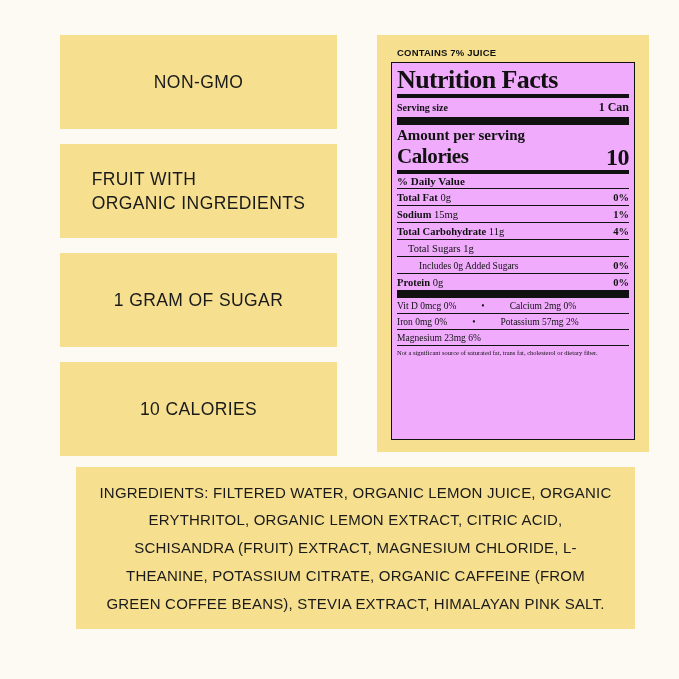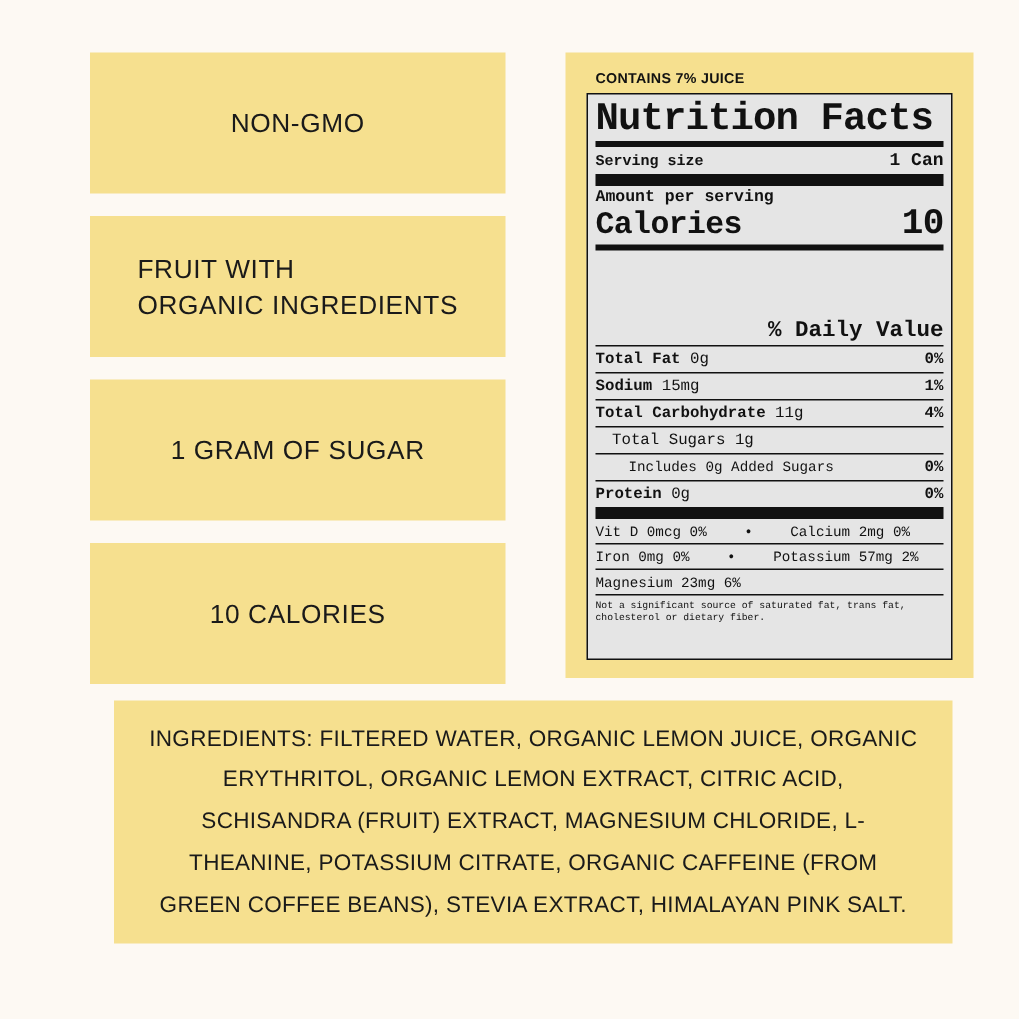--- a/index.html
+++ b/index.html
@@ -87,26 +87,26 @@
   .contains-juice {
     font-size: 9.5px;
     font-weight: bold;
     color: #111;
     letter-spacing: 0.2px;
     margin: 0 0 4px 6px;
     text-transform: uppercase;
   }
   .nf {
     border: 1.5px solid #111;
-    background: #e5e5e5;
+    background: #f0abfc;
     box-sizing: border-box;
     width: 100%;
     height: 378px;
     padding: 3px 5px 3px 5px;
-    font-family: Liberation Mono, monospace;
+    font-family: Liberation Serif, serif;
     color: #111;
     display: flex;
     flex-direction: column;
   }
   .nf-title {
     font-size: 26px;
     font-weight: bold;
     letter-spacing: -0.6px;
     line-height: 1.05;
     margin: 0 0 1px 0;
@@ -118,39 +118,37 @@
   .row {
     display: flex;
     justify-content: space-between;
     align-items: baseline;
     padding: 2px 0 2px 0;
   }
   .serving-row .lbl { font-size: 10px; font-weight: bold; text-align: right; }
   .serving-row .val { font-size: 12px; font-weight: bold; }
 
   .amt-per {
-    font-size: 11px;
+    font-size: 15px;
     font-weight: bold;
     padding-top: 2px;
   }
   .cal-row {
     display: flex;
     justify-content: space-between;
     align-items: flex-end;
     padding-bottom: 1px;
   }
   .cal-label { font-size: 21px; font-weight: bold; letter-spacing: -0.4px; }
   .cal-value { font-size: 24px; font-weight: bold; letter-spacing: -0.5px; line-height: 1; }
 
   .dv-head {
-    text-align: right;
-    font-size: 15px;
+    font-size: 11px;
     font-weight: bold;
     padding: 1px 0 1px 0;
-    margin-top: 44px;
   }
   .nrow {
     display: flex;
     justify-content: space-between;
     align-items: baseline;
     font-size: 10.5px;
     padding: 2.5px 0 2.5px 0;
   }
   .nrow b { font-weight: bold; }
   .nrow .nm { white-space: nowrap; }

